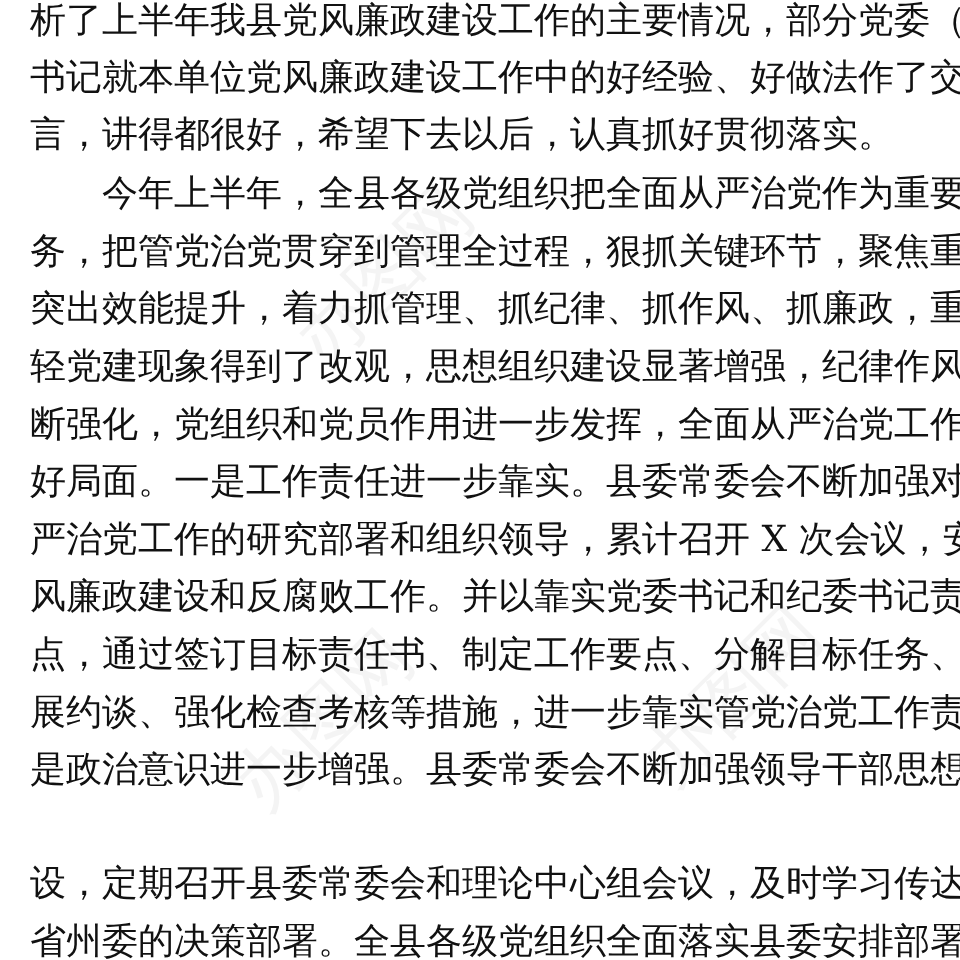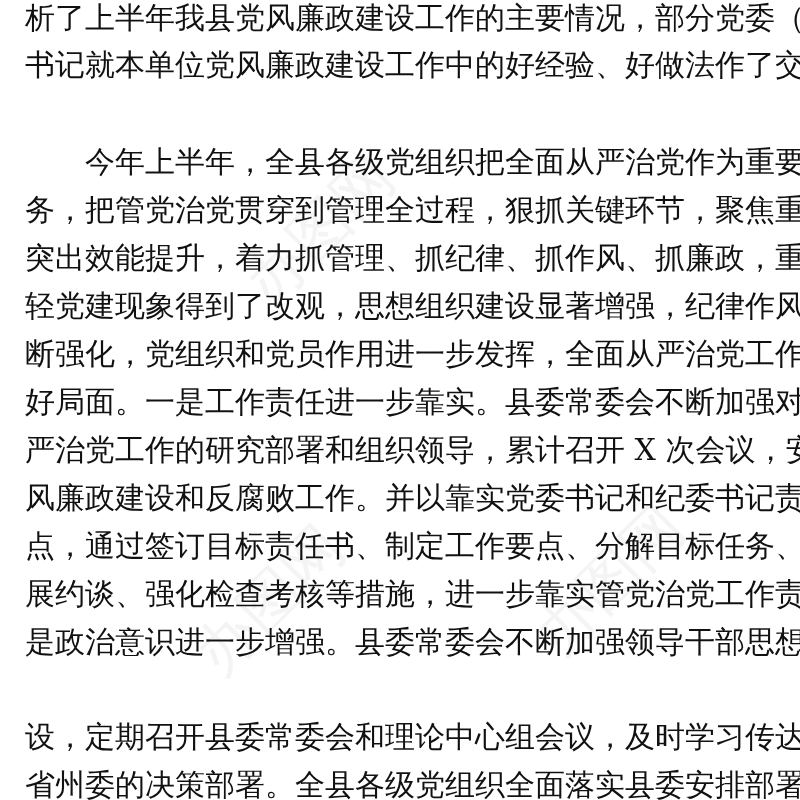--- a/index.html
+++ b/index.html
@@ -22,20 +22,21 @@
 </head>
 <body>
 
 <div class="page">
   <div class="watermark" style="left:230px;top:190px;">办图网</div>
   <div class="watermark" style="left:180px;top:560px;">办图网</div>
   <div class="watermark" style="left:520px;top:540px;">办图网</div>
 
   <div class="line" style="top:1px;">析了上半年我县党风廉政建设工作的主要情况，部分党委（党组）</div>
   <div class="line" style="top:48px;">书记就本单位党风廉政建设工作中的好经验、好做法作了交流发</div>
+  <div class="line last" style="top:96px;">言，讲得都很好，希望下去以后，认真抓好贯彻落实。</div>
   <div class="line" style="top:145px;">　　今年上半年，全县各级党组织把全面从严治党作为重要政治任</div>
   <div class="line" style="top:193px;">务，把管党治党贯穿到管理全过程，狠抓关键环节，聚焦重点工作，</div>
   <div class="line" style="top:241px;">突出效能提升，着力抓管理、抓纪律、抓作风、抓廉政，重业务、</div>
   <div class="line" style="top:289px;">轻党建现象得到了改观，思想组织建设显著增强，纪律作风建设不</div>
   <div class="line" style="top:337px;">断强化，党组织和党员作用进一步发挥，全面从严治党工作呈现良</div>
   <div class="line" style="top:385px;">好局面。一是工作责任进一步靠实。县委常委会不断加强对全面从</div>
   <div class="line" style="top:433px;">严治党工作的研究部署和组织领导，累计召开 X 次会议，安排党</div>
   <div class="line" style="top:481px;">风廉政建设和反腐败工作。并以靠实党委书记和纪委书记责任为重</div>
   <div class="line" style="top:529px;">点，通过签订目标责任书、制定工作要点、分解目标任务、层层开</div>
   <div class="line" style="top:577px;">展约谈、强化检查考核等措施，进一步靠实管党治党工作责任。二</div>

